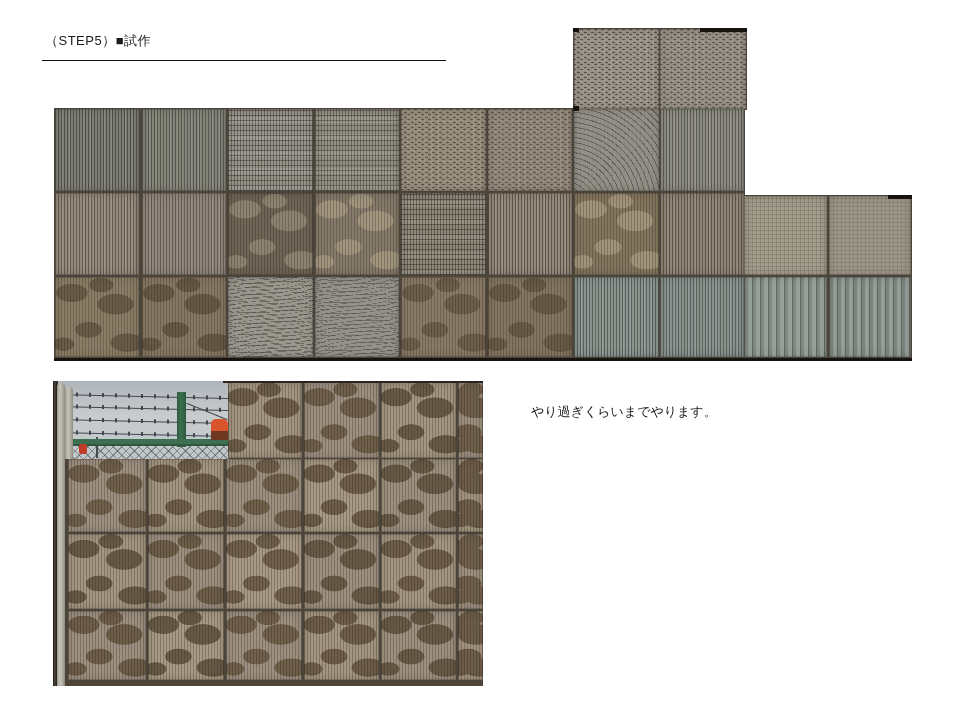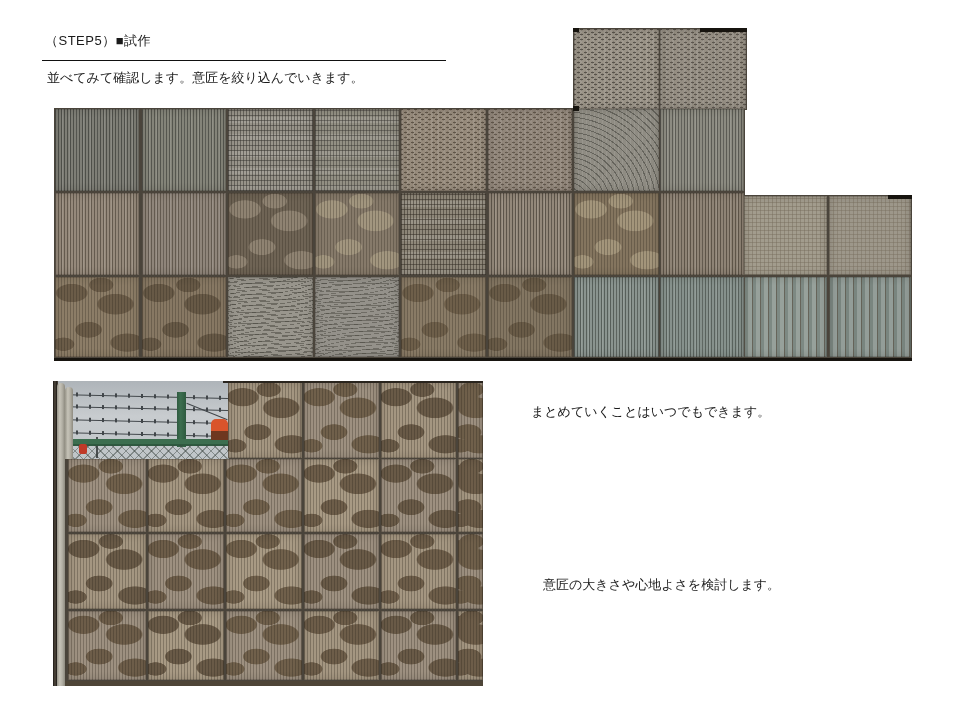--- a/index.html
+++ b/index.html
@@ -94,21 +94,20 @@
   .photo-strip{position:absolute;left:0;top:300px;width:430px;height:5px;background:var(--wall_strip);}
   .photo-topline{position:absolute;left:170px;top:0;width:260px;height:2px;background:#2a251e;}
 </style>
 </head>
 <body>
 
 <div class="slide">
 
   <div class="title">（STEP5）■試作</div>
   <div class="rule"></div>
-  <div class="subtitle">並べてみて確認します。意匠を絞り込んでいきます。</div>
 
   <div id="montage">
       <div class="block" style="left: 0px; top: 80px; width: 691px; height: 250px;"></div>
       <div class="block" style="left: 519px; top: 0px; width: 174px; height: 82px;"></div>
       <div class="block" style="left: 689px; top: 167px; width: 169px; height: 163px;"></div>
       <div class="tile tx-vstripe" style="left: 1px; top: 81px; width: 84px; height: 82px; --c1: #7e7e76; --c2: rgba(38,40,36,0.55);"></div>
       <div class="tile tx-vstripe" style="left: 88px; top: 81px; width: 84px; height: 82px; --c1: #848479; --c2: rgba(38,40,36,0.50);"></div>
       <div class="tile tx-plaid" style="left: 174px; top: 81px; width: 85px; height: 82px; --c1: #98948a; --c2: rgba(52,50,46,0.50);"></div>
       <div class="tile tx-plaid" style="left: 261px; top: 81px; width: 84px; height: 82px; --c1: #939084; --c2: rgba(52,50,46,0.45);"></div>
       <div class="tile tx-dots" style="left: 347px; top: 81px; width: 85px; height: 82px; --c1: #978b7c; --c2: rgba(58,48,36,0.60);"></div>
@@ -182,17 +181,16 @@
       </div>
     <div class="photo-topline"></div>
     <div class="photo-strip"></div>
     <div class="sliver"></div>
     <div class="cpost p1"></div>
     <div class="cpost p2"></div>
     <div class="red-marker"></div>
   </div>
 
   <div class="note-paragraph">
-    <p>まとめていくことはいつでもできます。</p>
+    <p>やり過ぎくらいまでやります。</p>
   </div>
-  <div class="design-note">意匠の大きさや心地よさを検討します。</div>
 
 </div>
 
 </body></html>

